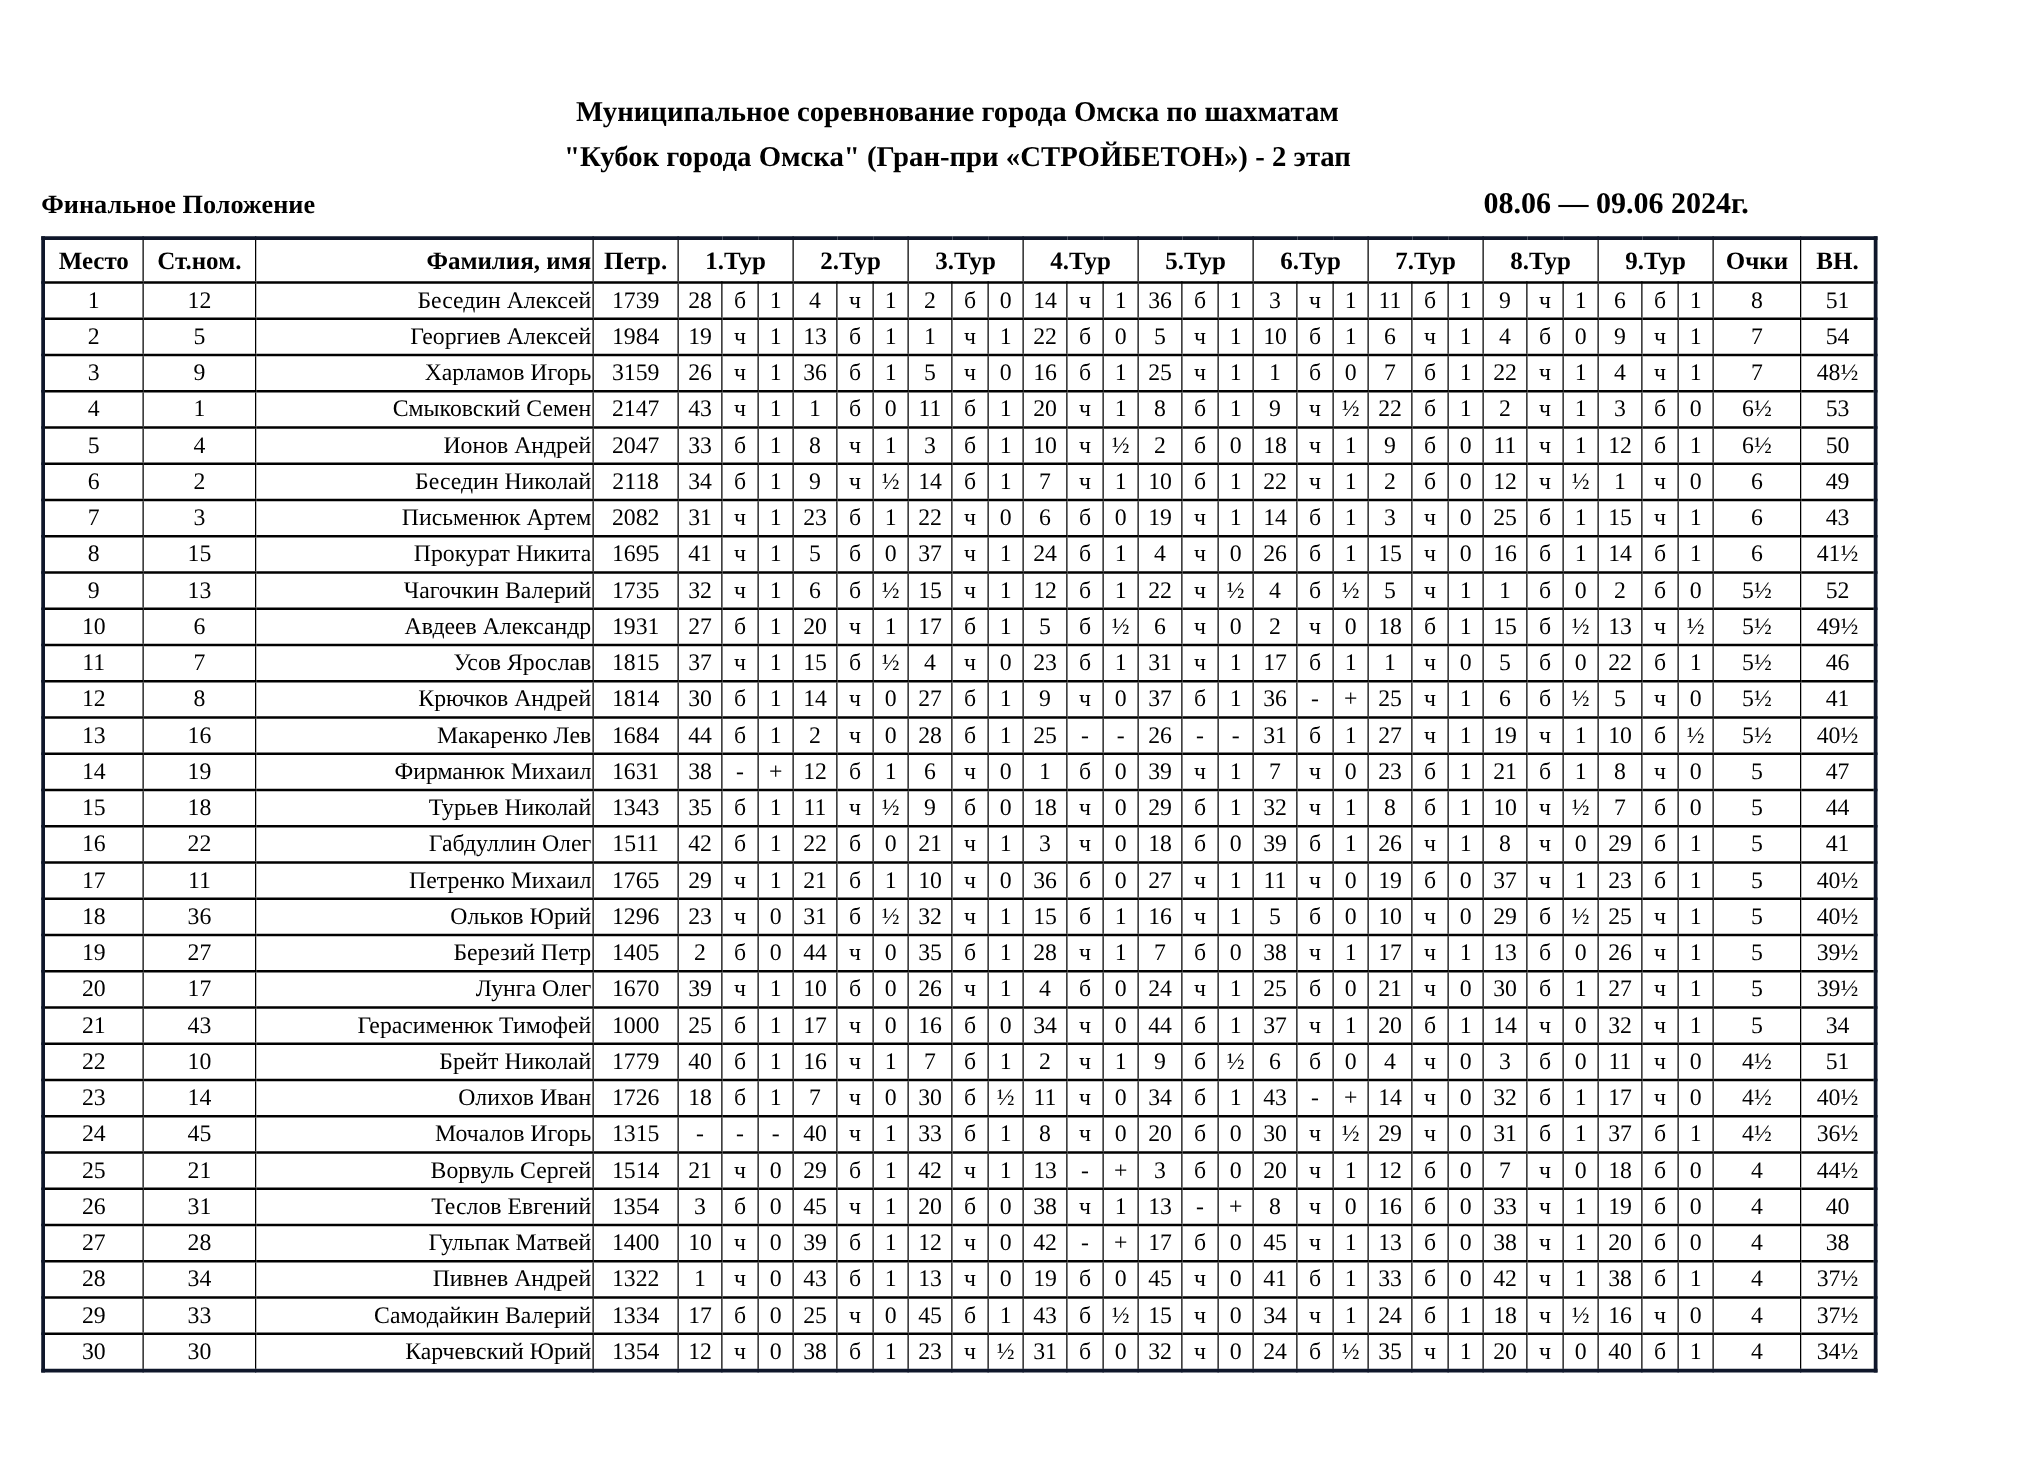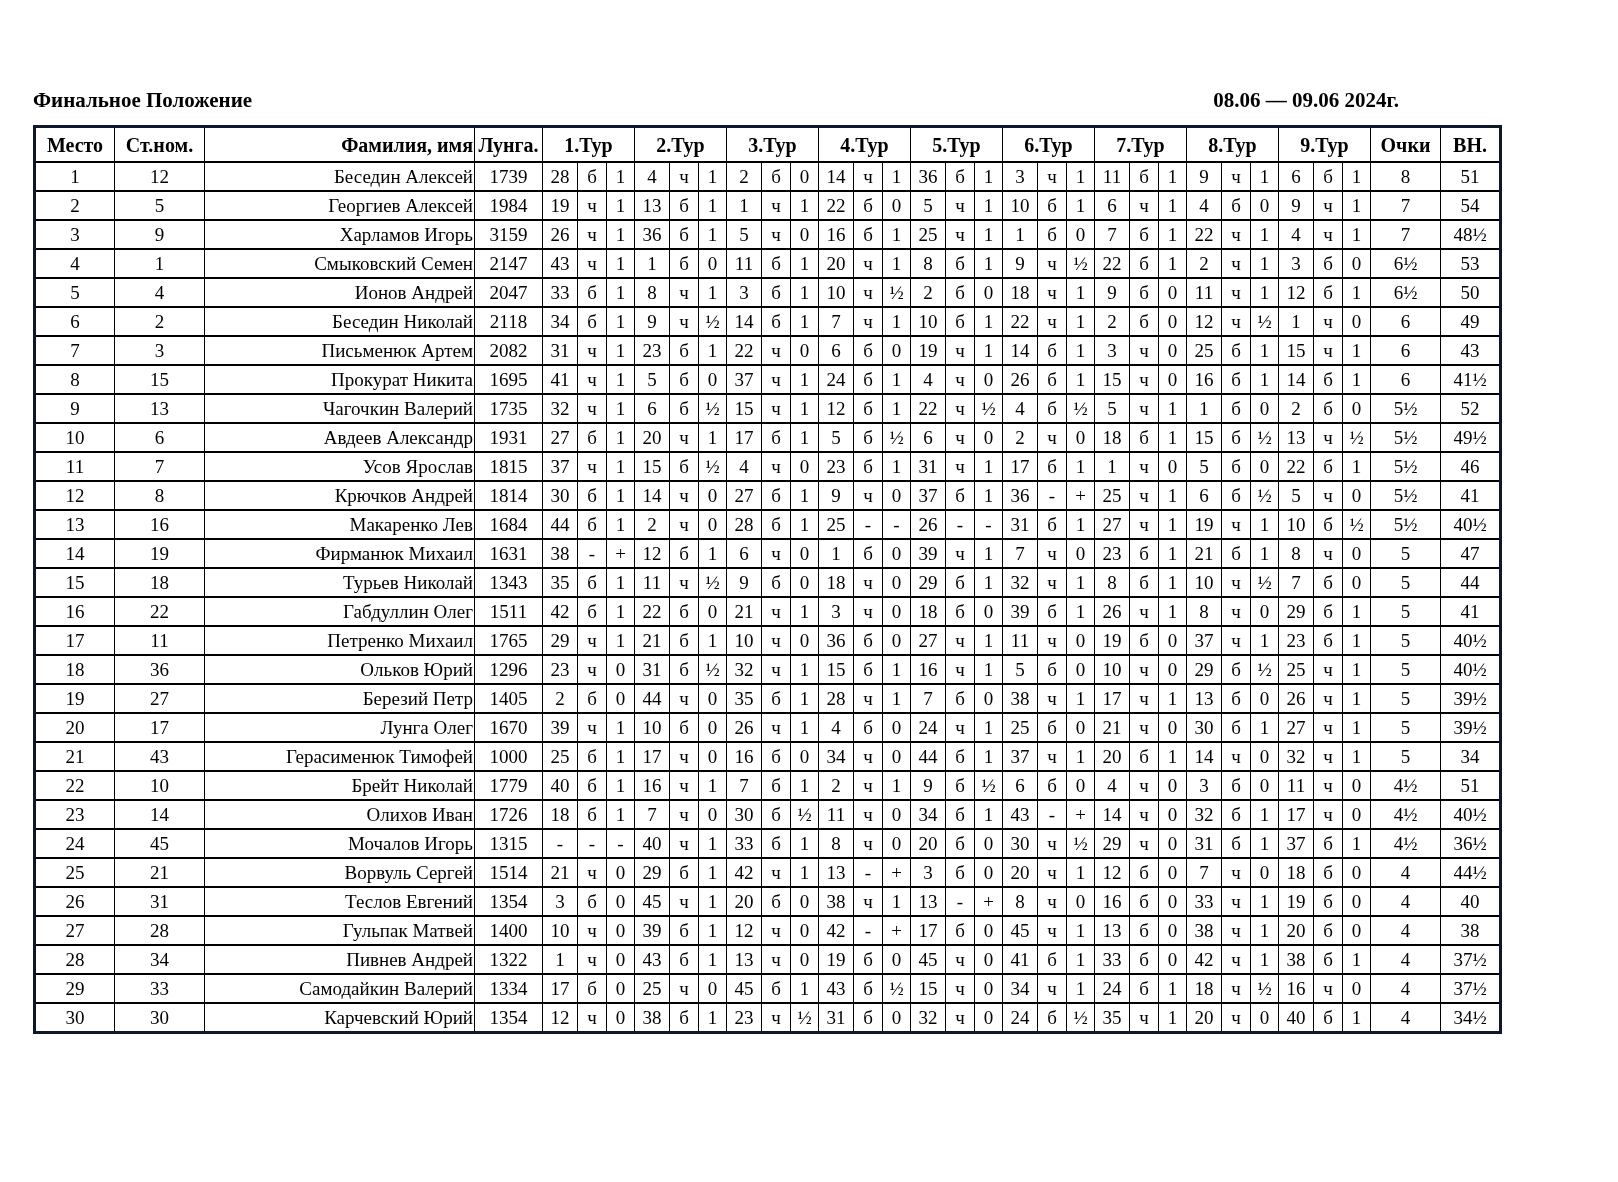--- a/index.html
+++ b/index.html
@@ -37,21 +37,21 @@
     margin-top: 10px;
     margin-bottom: 10px;
     width: 1466px;
   }
   .final-label {
     font-weight: bold;
     font-size: 21px;
   }
   .date-label {
     font-weight: bold;
-    font-size: 21px;
+    font-size: 24px;
     padding-right: 100px;
   }
   table.results {
     border-collapse: collapse;
     table-layout: fixed;
     width: 1466px;
     border: 3px solid #0f172a;
     margin-top: 12px;
   }
   table.results th,
@@ -78,20 +78,24 @@
     padding-left: 6px;
   }
   table.results th.h-name {
     text-align: right;
   }
 </style>
 </head>
 <body>
 
 <div class="page">
+  <div class="title-block">
+    <div class="title-line">Муниципальное соревнование города Омска по шахматам</div>
+    <div class="title-line">"Кубок города Омска" (Гран-при «СТРОЙБЕТОН») - 2 этап</div>
+  </div>
   <div class="meta-row">
     <span class="final-label">Финальное Положение</span>
     <span class="date-label">08.06 — 09.06 2024г.</span>
   </div>
   <table class="results">
     <colgroup>
         <col style="width: 80px;">
         <col style="width: 90px;">
         <col style="width: 270px;">
         <col style="width: 68px;">
@@ -123,21 +127,21 @@
         <col style="width: 29px;">
         <col style="width: 28px;">
         <col style="width: 70px;">
         <col style="width: 60px;">
       </colgroup>
     <thead>
       <tr>
         <th>Место</th>
         <th>Ст.ном.</th>
         <th class="h-name">Фамилия, имя</th>
-        <th>Лунга.</th>
+        <th>Петр.</th>
         <th colspan="3">1.Тур</th>
         <th colspan="3">2.Тур</th>
         <th colspan="3">3.Тур</th>
         <th colspan="3">4.Тур</th>
         <th colspan="3">5.Тур</th>
         <th colspan="3">6.Тур</th>
         <th colspan="3">7.Тур</th>
         <th colspan="3">8.Тур</th>
         <th colspan="3">9.Тур</th>
         <th>Очки</th>

